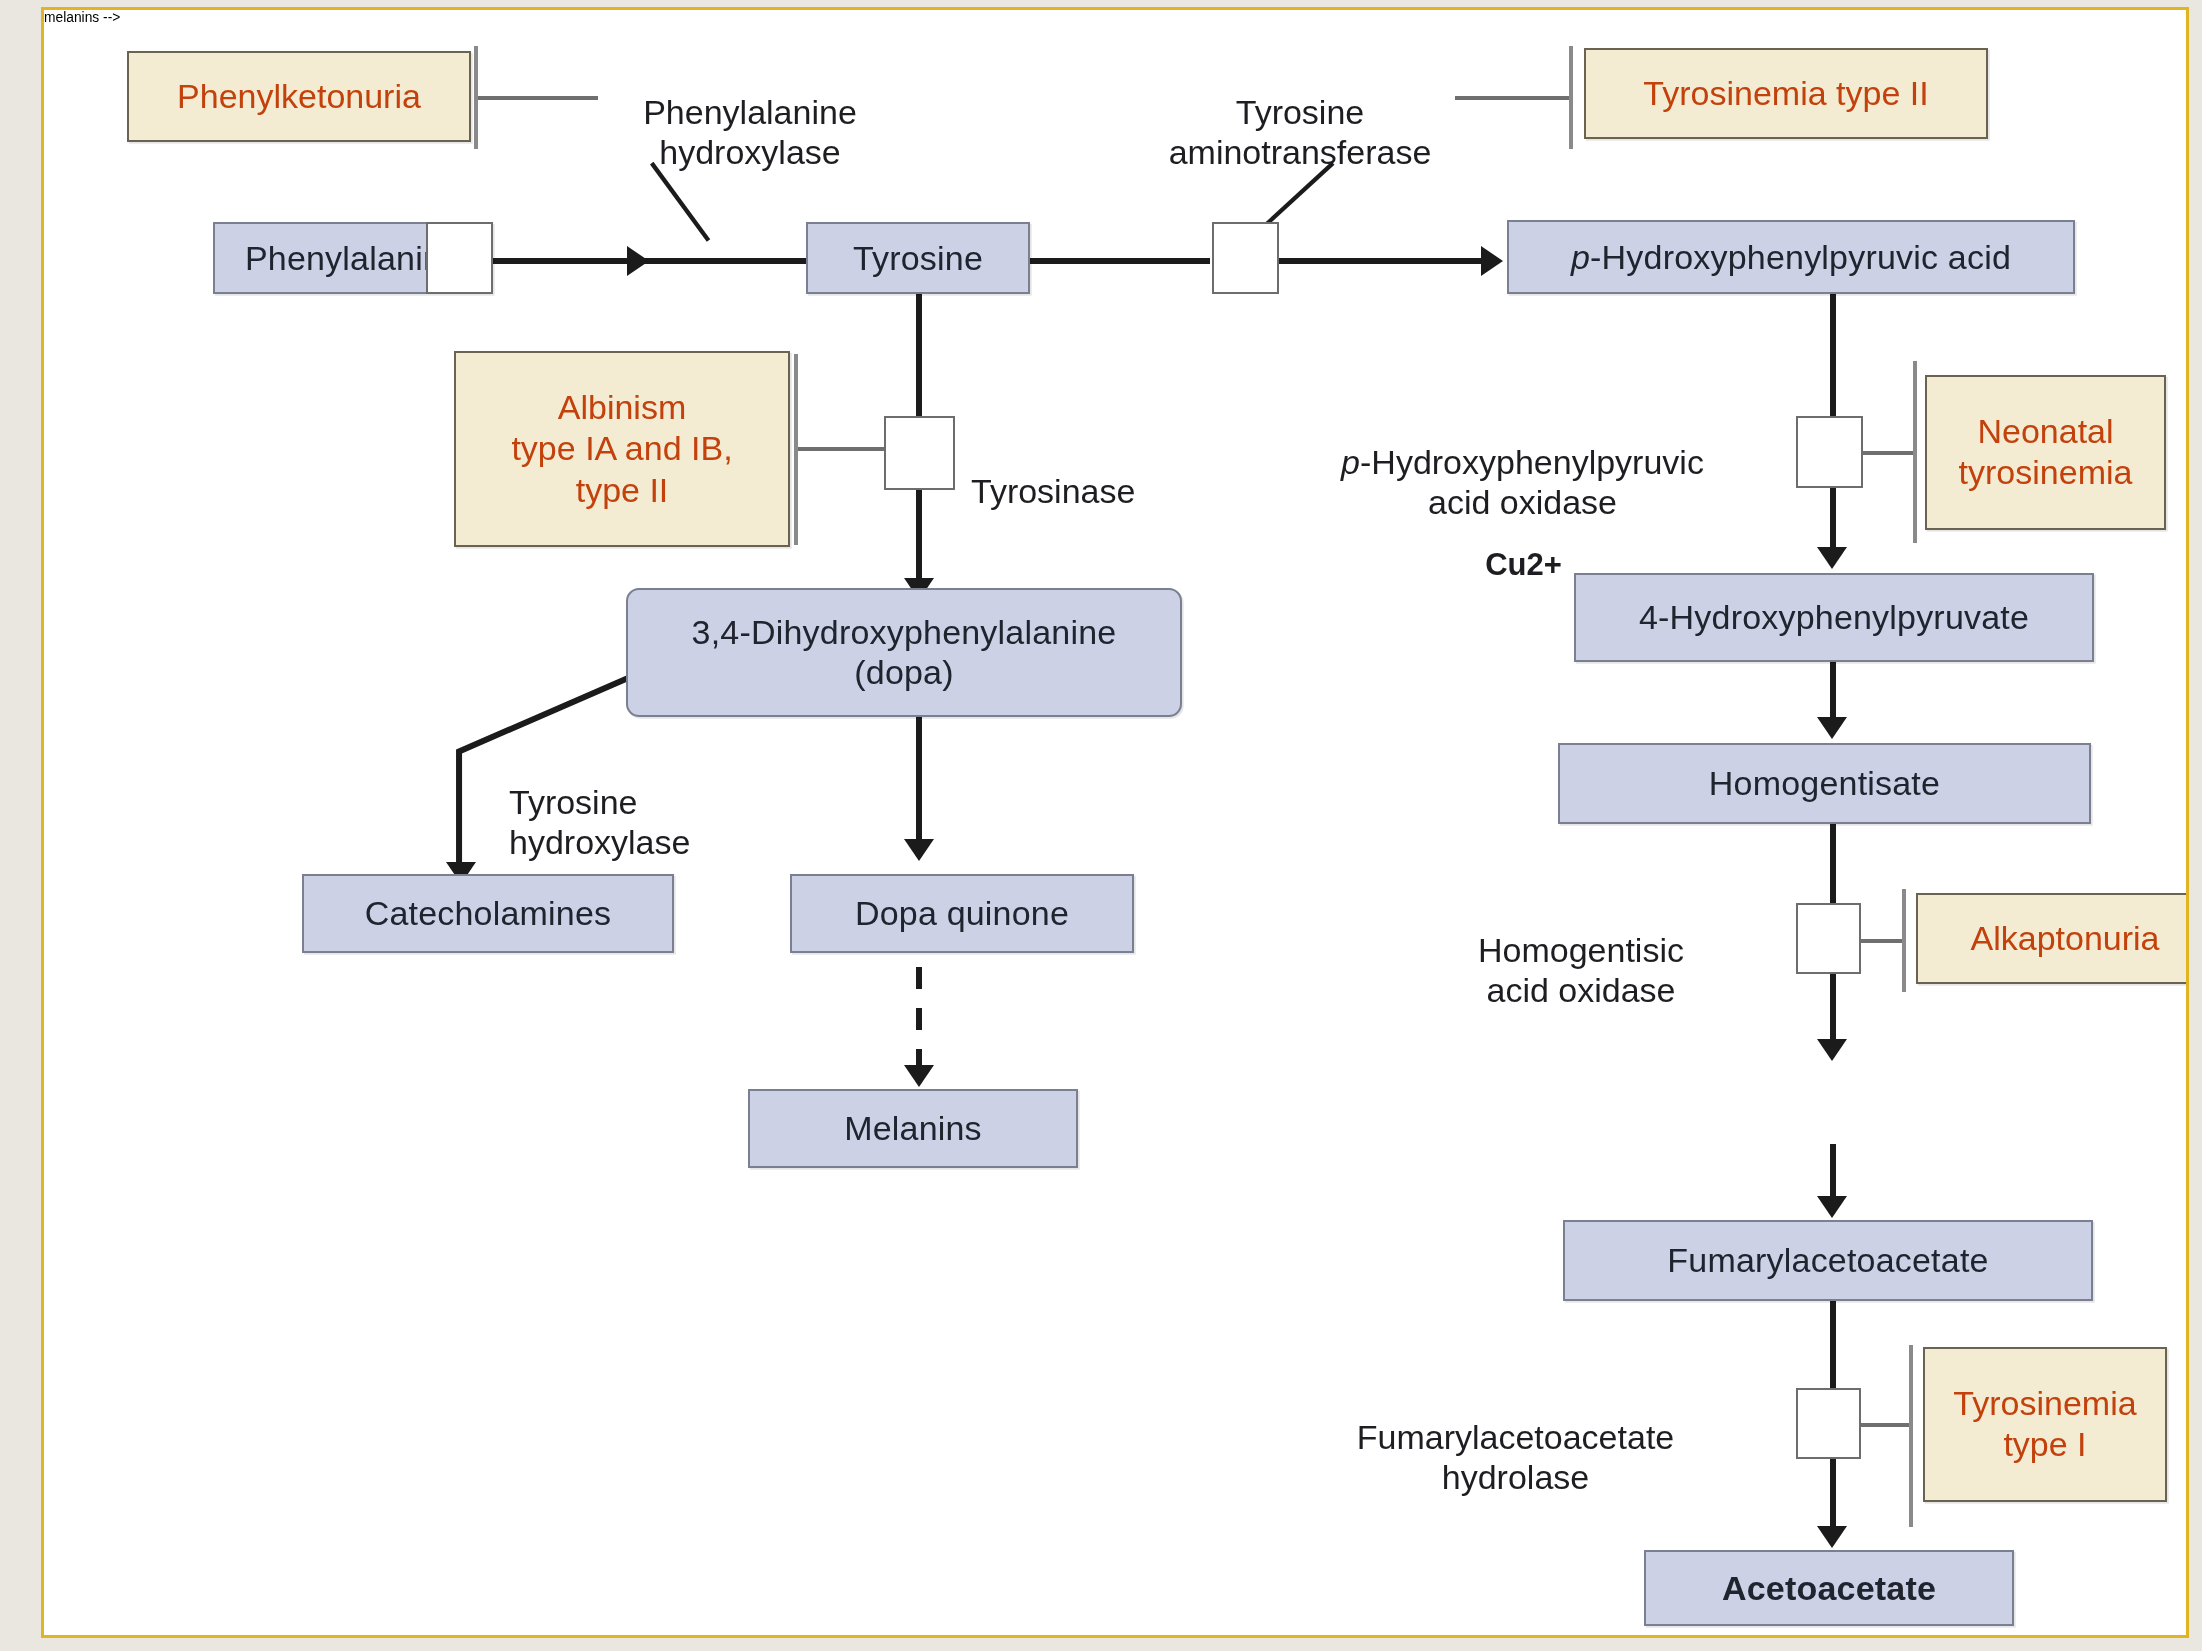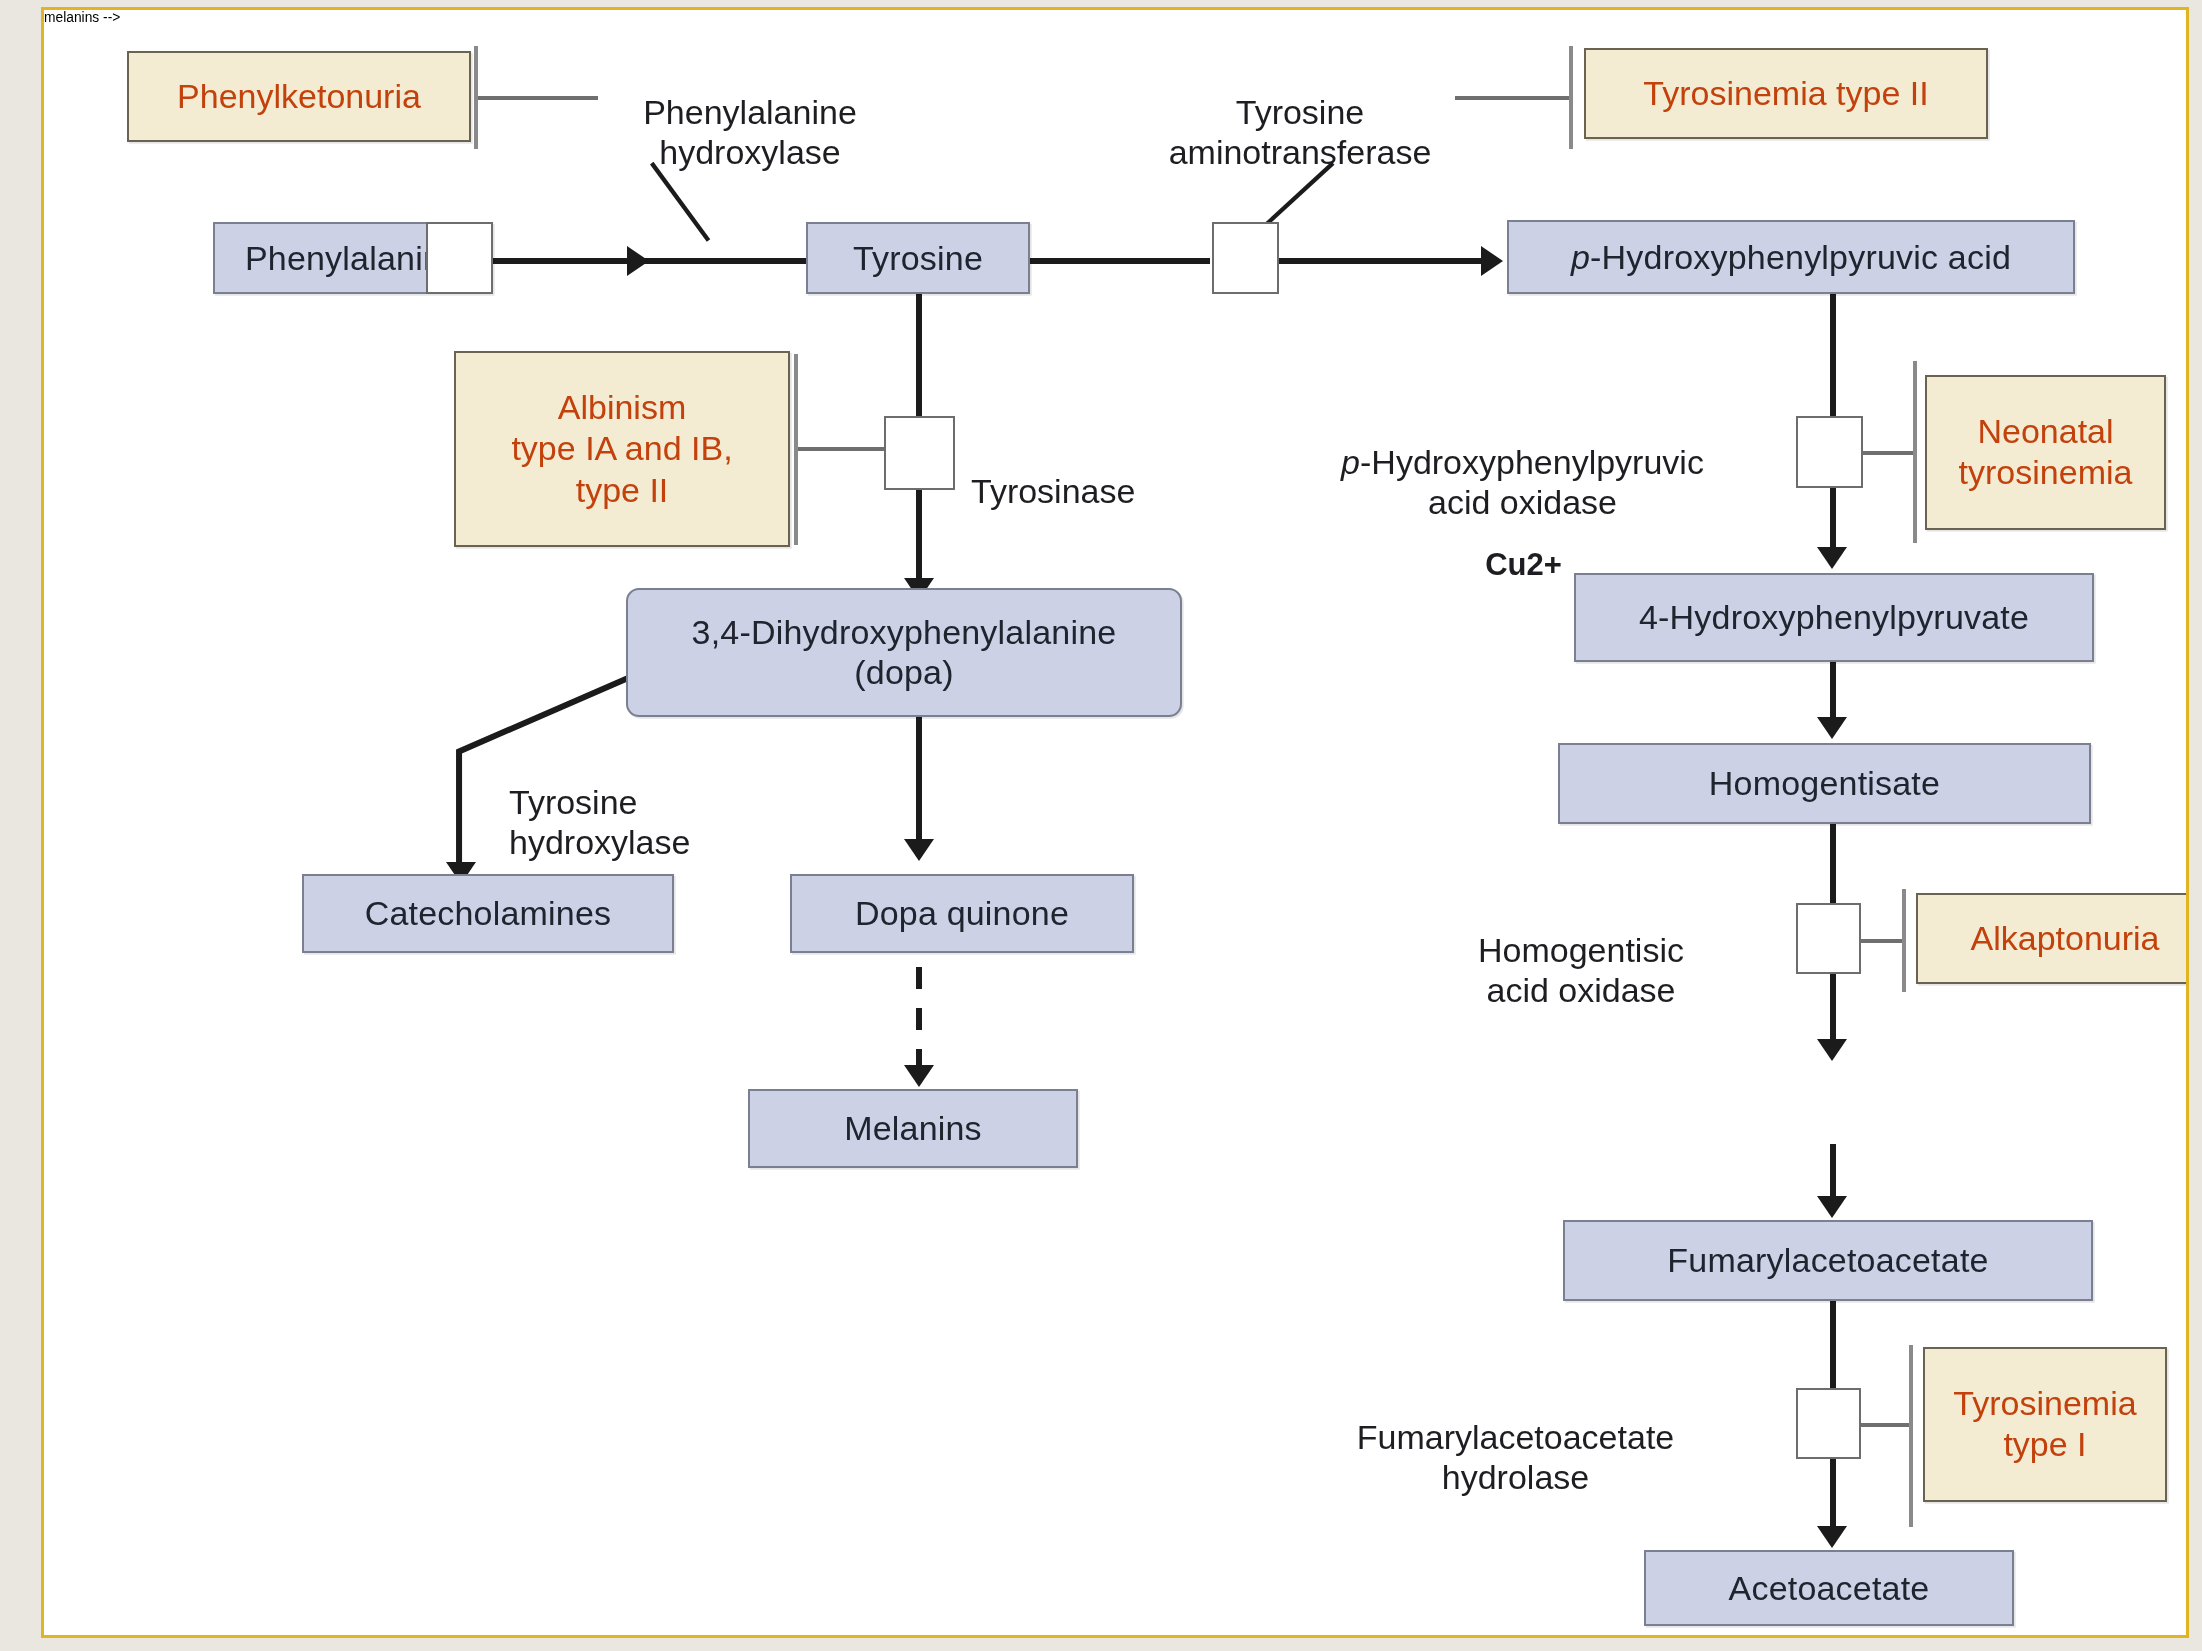--- a/index.html
+++ b/index.html
@@ -262,21 +262,21 @@
 
     <div class="met" style="left:1514px;top:733px;width:533px;height:81px;">
       <span>Homogentisate</span>
     </div>
 
 
     <div class="met" style="left:1519px;top:1210px;width:530px;height:81px;">
       <span>Fumarylacetoacetate</span>
     </div>
 
-    <div class="met" style="left:1600px;top:1540px;width:370px;height:76px;">
+    <div class="met" style="left:1600px;top:1540px;width:370px;height:76px;font-weight:bold;">
       <span>Acetoacetate</span>
     </div>
 
     
     <div class="lbl" style="left:551px;top:41px;width:310px;">
       <span style="white-space:pre-line;">Phenylalanine
 hydroxylase</span>
     </div>
 
     <div class="lbl" style="left:1101px;top:41px;width:310px;">

